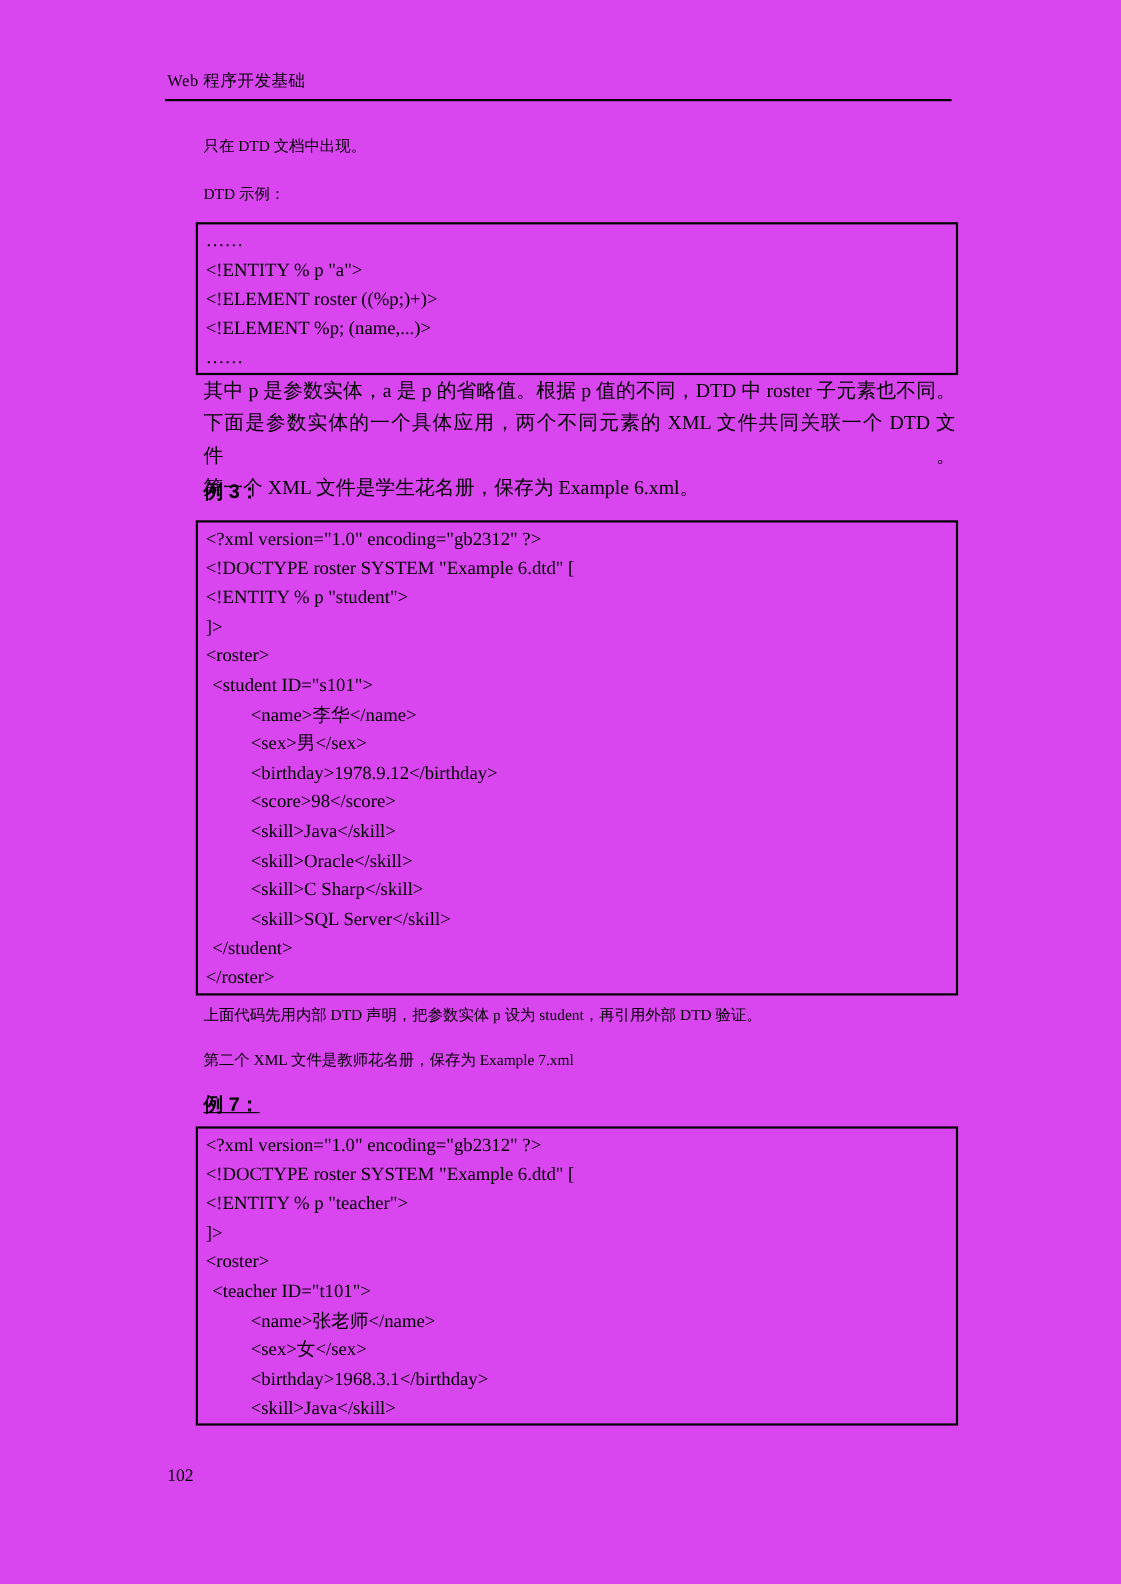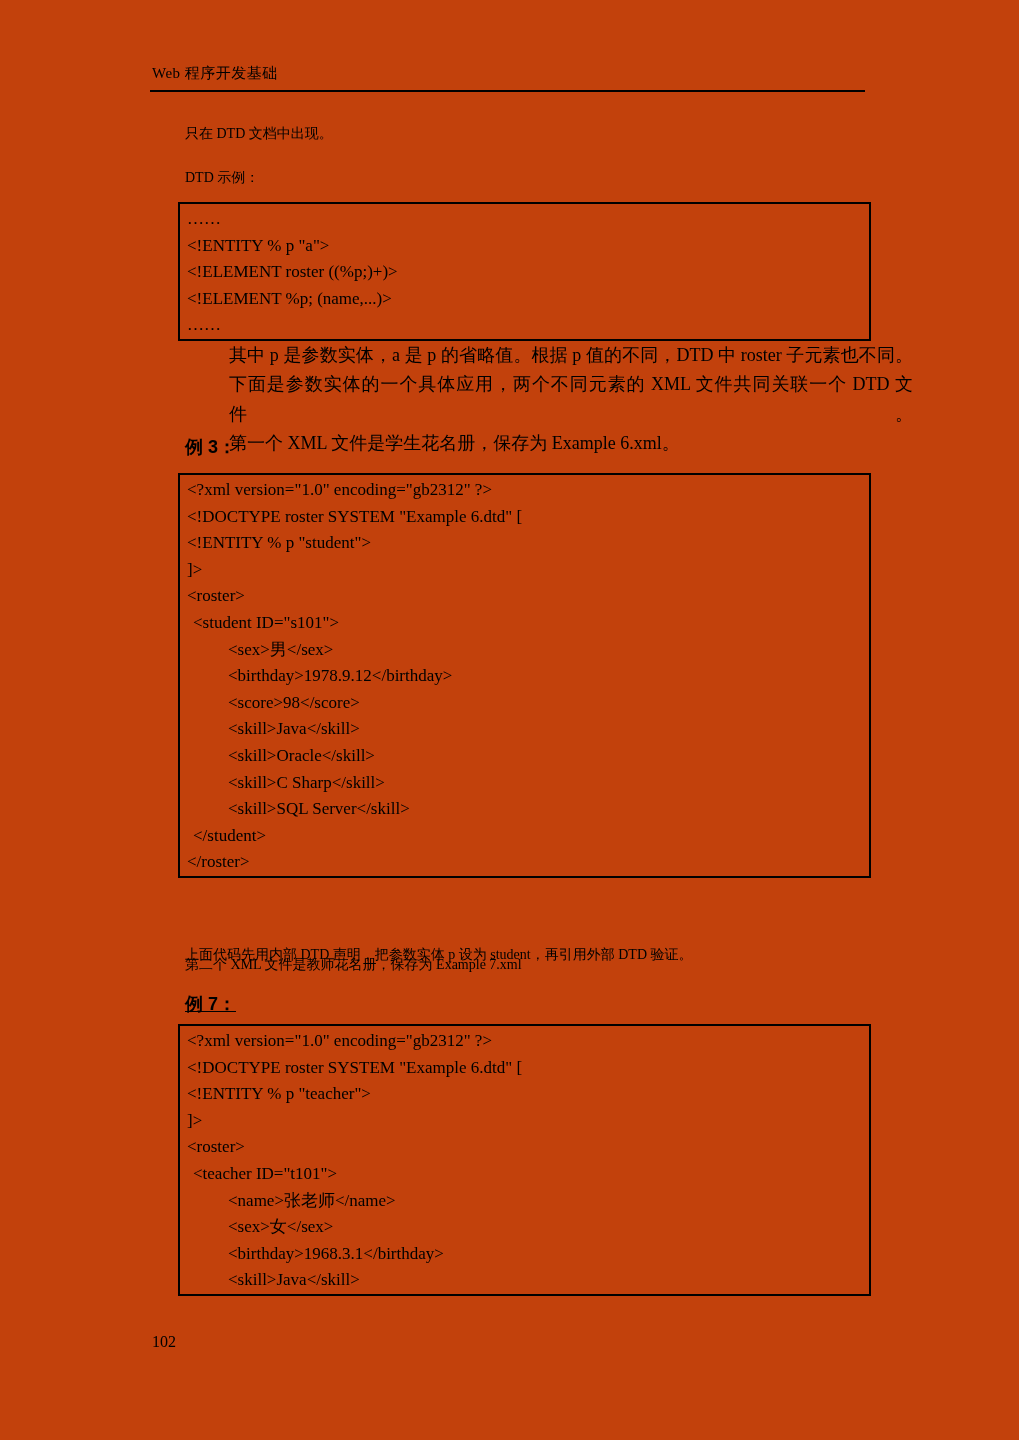--- a/index.html
+++ b/index.html
@@ -1,43 +1,43 @@
 <!DOCTYPE html>
 <html><head>
 <meta charset="utf-8">
 <style>
   * { margin:0; padding:0; box-sizing:border-box; }
   html,body { background:#e8e8e8; }
   .page {
     position:relative;
     width:1019px; height:1440px;
-    background:#c2410c;
+    background:#d946ef;
     color:#000000;
     font-family:"Liberation Serif","DejaVu Serif",serif;
     overflow:hidden;
   }
   .running-head {
     position:absolute; top:64px; left:150px; width:715px;
     font-size:15px; letter-spacing:0.5px;
     padding-bottom:7px; padding-left:2px;
     border-bottom:2px solid #000;
   }
   .para {
     position:absolute; left:185px; width:684px;
     font-size:14px; line-height:22px;
   }
   .p-intro  { top:123px; }
   .p-dtd-label { top:167px; }
-  .p-after6 { top:944px; }
+  .p-after6 { top:913px; }
   .p-second { top:954px; }
   .para-block {
     position:absolute; left:185px; width:684px;
     font-size:18px;
   }
-  .p-explain { top:341px;margin-left:44px; }
+  .p-explain { top:341px; }
   .para-line { line-height:29.3px; text-align:justify; }
   .para-line:not(:last-child) { text-align-last:justify; }
   .ex-label {
     position:absolute; left:185px;
     font-family:"Liberation Sans","DejaVu Sans",sans-serif;
     font-weight:700; font-size:18px;
   }
   .ex6 { top:435px; }
   .ex7 { top:992px;text-decoration:underline; }
   .code-box {
@@ -91,20 +91,21 @@
 
   <div class="ex-label ex6">例 3：</div>
 
   <div class="code-box box2">
       <div class="code-line ind0">&lt;?xml version="1.0" encoding="gb2312" ?&gt;</div>
       <div class="code-line ind0">&lt;!DOCTYPE roster SYSTEM "Example 6.dtd" [</div>
       <div class="code-line ind0">&lt;!ENTITY % p "student"&gt;</div>
       <div class="code-line ind0">]&gt;</div>
       <div class="code-line ind0">&lt;roster&gt;</div>
       <div class="code-line ind1">&lt;student ID="s101"&gt;</div>
+      <div class="code-line ind2">&lt;name&gt;李华&lt;/name&gt;</div>
       <div class="code-line ind2">&lt;sex&gt;男&lt;/sex&gt;</div>
       <div class="code-line ind2">&lt;birthday&gt;1978.9.12&lt;/birthday&gt;</div>
       <div class="code-line ind2">&lt;score&gt;98&lt;/score&gt;</div>
       <div class="code-line ind2">&lt;skill&gt;Java&lt;/skill&gt;</div>
       <div class="code-line ind2">&lt;skill&gt;Oracle&lt;/skill&gt;</div>
       <div class="code-line ind2">&lt;skill&gt;C Sharp&lt;/skill&gt;</div>
       <div class="code-line ind2">&lt;skill&gt;SQL Server&lt;/skill&gt;</div>
       <div class="code-line ind1">&lt;/student&gt;</div>
       <div class="code-line ind0">&lt;/roster&gt;</div>
     </div>

